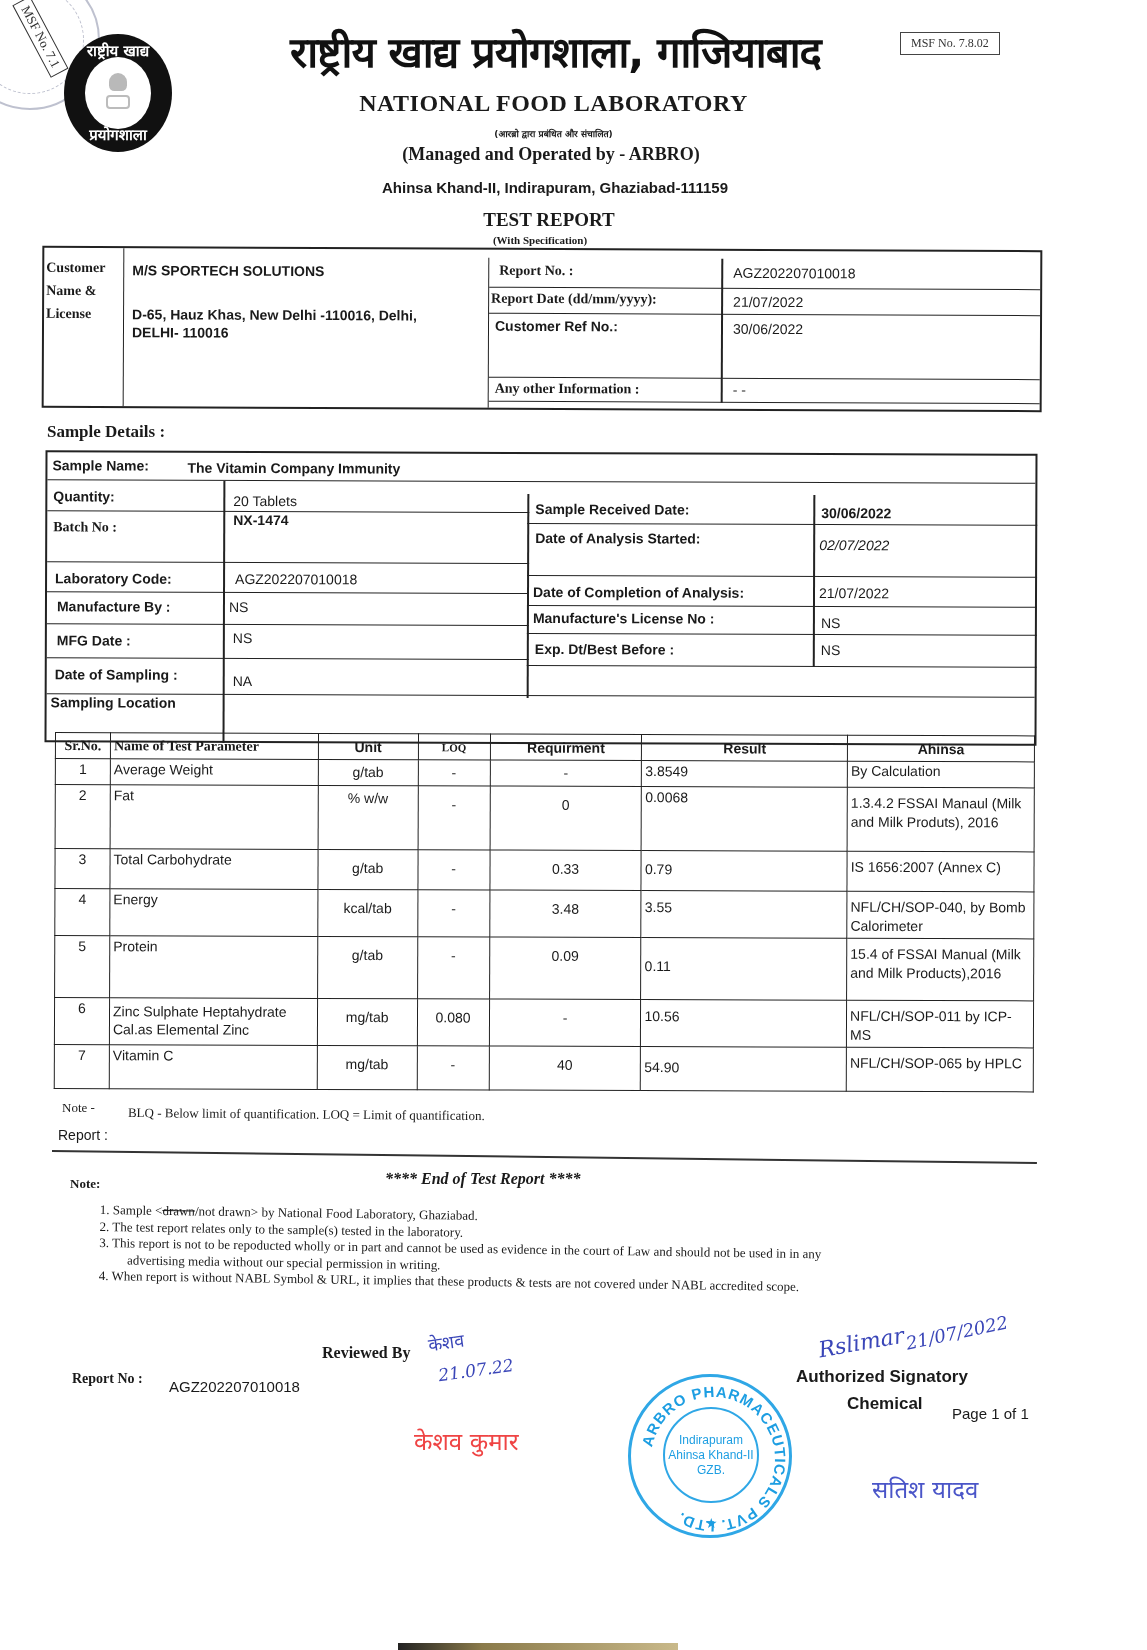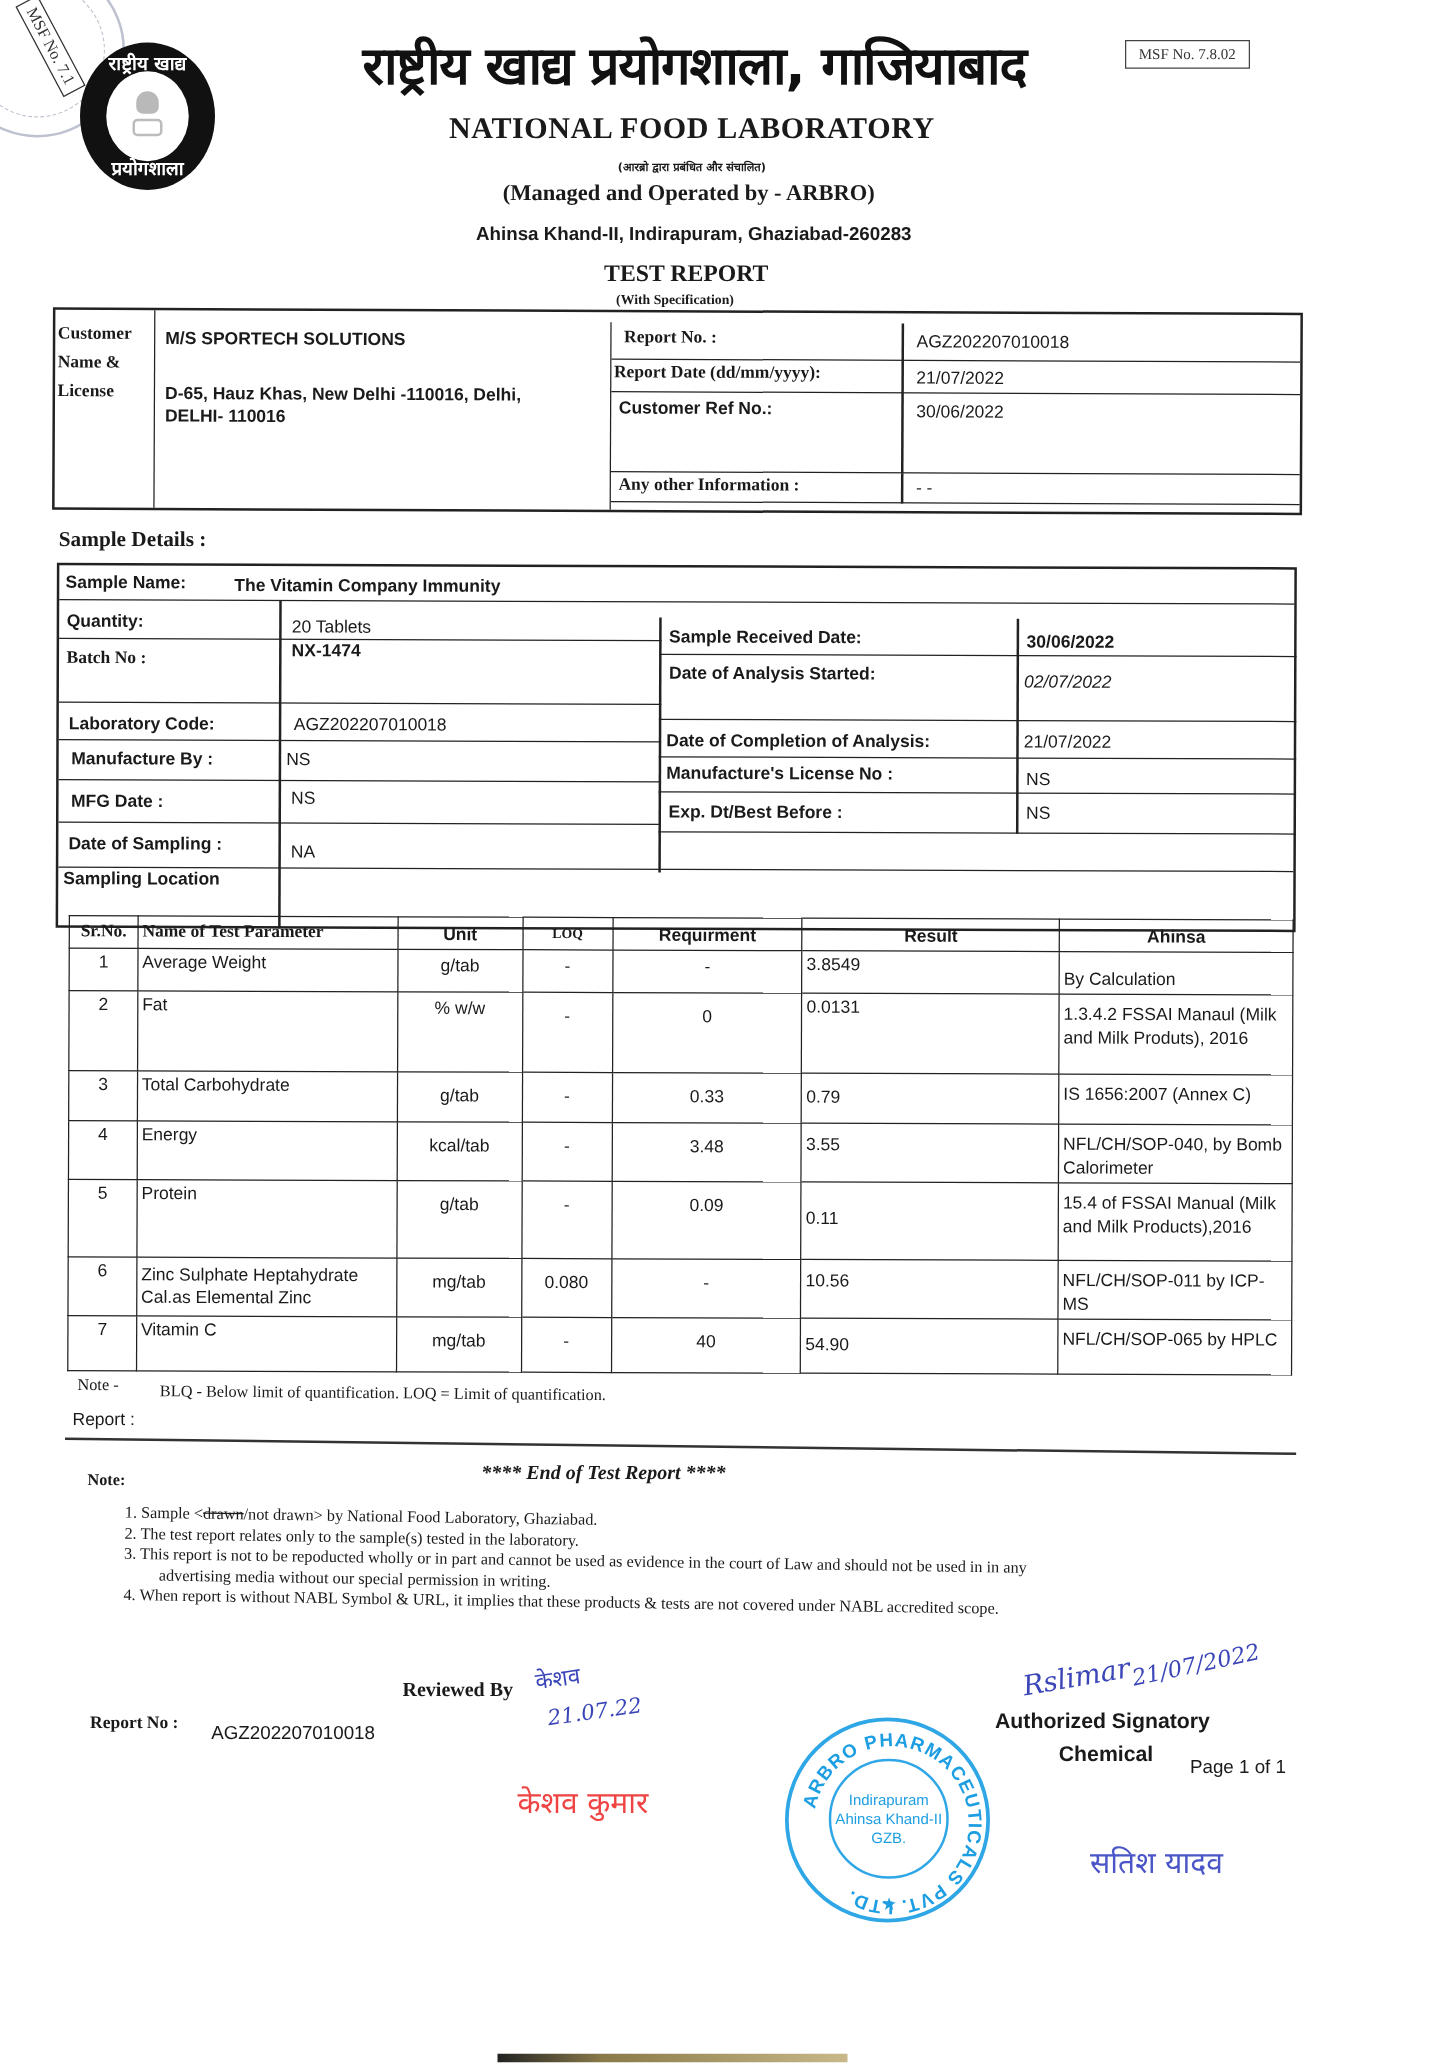--- a/index.html
+++ b/index.html
@@ -112,21 +112,21 @@
     </div>
   </div>
   <span class="logo-text-bot">प्रयोगशाला</span>
 </div>
 
 <div class="abs hindi-title">राष्ट्रीय खाद्य प्रयोगशाला, गाजियाबाद</div>
 <div class="abs msf-box">MSF No. 7.8.02</div>
 <div class="abs en-title">NATIONAL FOOD LABORATORY</div>
 <div class="abs hindi-sub">(आरब्रो द्वारा प्रबंधित और संचालित)</div>
 <div class="abs managed">(Managed and Operated by - ARBRO)</div>
-<div class="abs address">Ahinsa Khand-II, Indirapuram, Ghaziabad-260283</div>
+<div class="abs address">Ahinsa Khand-II, Indirapuram, Ghaziabad-111159</div>
 <div class="abs report-title">TEST REPORT</div>
 <div class="abs report-subtitle">(With Specification)</div>
 
 <div class="abs cust-box">
   <div class="cust-label-col">
     <div>Customer</div>
     <div>Name &amp;</div>
     <div>License</div>
   </div>
   <div class="cust-name">M/S SPORTECH SOLUTIONS</div>
@@ -242,29 +242,29 @@
     </tr>
   </thead>
   <tbody>
     <tr style="height:26px">
       <td class="sr">1</td>
       <td>Average Weight</td>
       <td class="c" style="padding-top:4px">g/tab</td>
       <td class="c" style="padding-top:4px">-</td>
       <td class="c" style="padding-top:4px">-</td>
       <td>3.8549</td>
-      <td class="meth" style="padding-top:12px">By Calculation</td>
+      <td class="meth" style="padding-top:0">By Calculation</td>
     </tr>
     <tr style="height:64px">
       <td class="sr">2</td>
       <td>Fat</td>
       <td class="c" style="padding-top:4px">% w/w</td>
       <td class="c">-</td>
       <td class="c">0</td>
-      <td>0.0131</td>
+      <td>0.0068</td>
       <td class="meth">1.3.4.2 FSSAI Manaul (Milk and Milk Produts), 2016</td>
     </tr>
     <tr style="height:40px">
       <td class="sr">3</td>
       <td>Total Carbohydrate</td>
       <td class="c">g/tab</td>
       <td class="c">-</td>
       <td class="c">0.33</td>
       <td style="padding-top:10px">0.79</td>
       <td class="meth">IS 1656:2007 (Annex C)</td>

